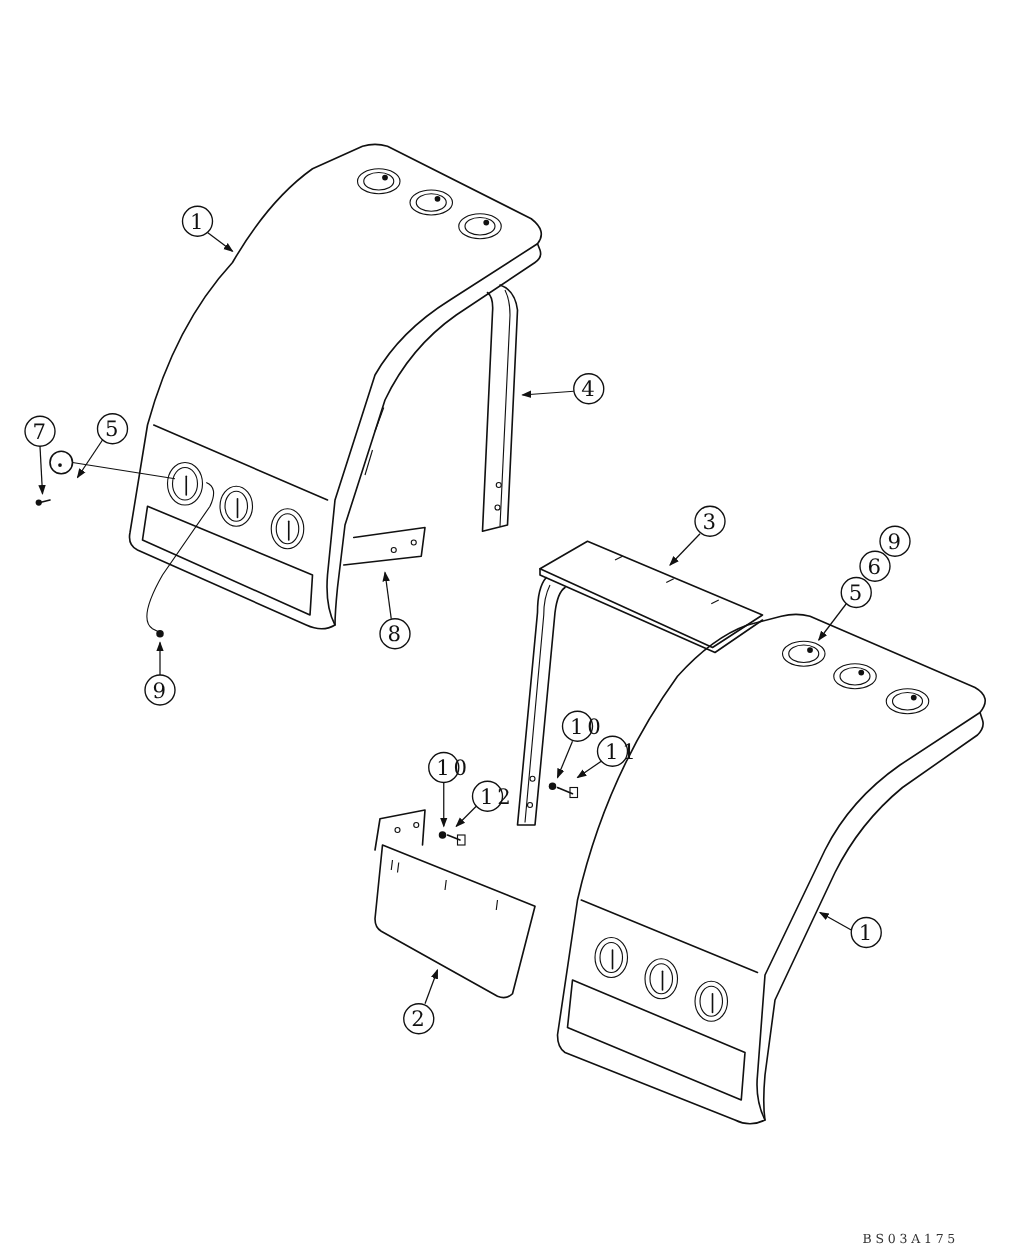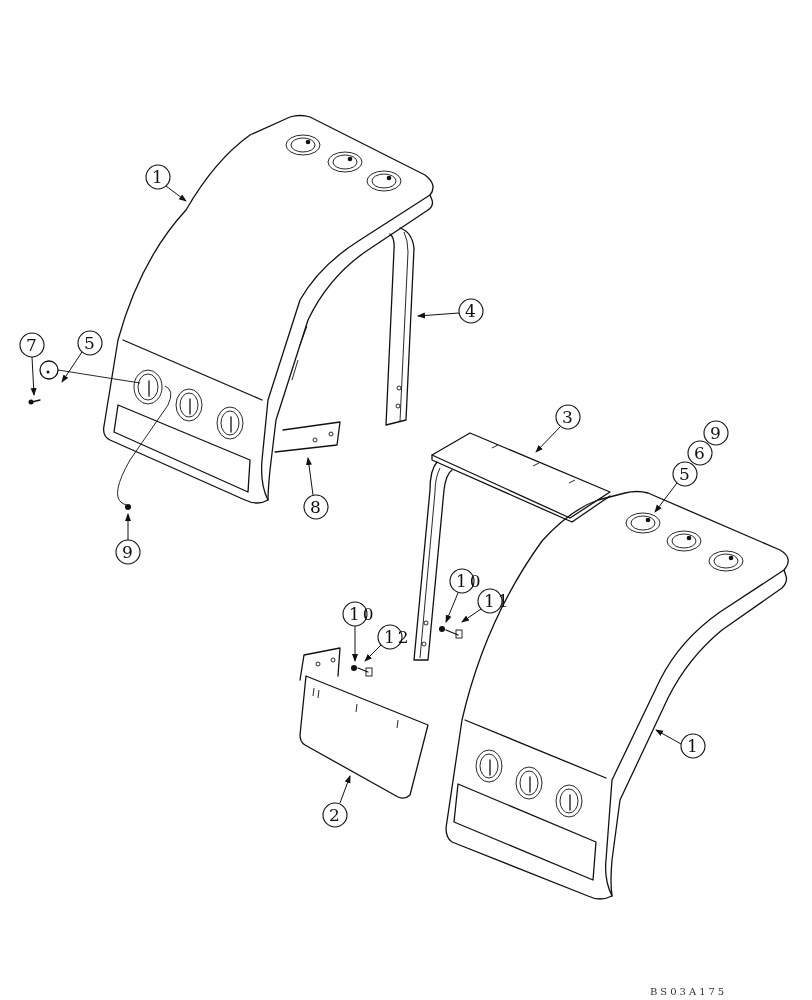--- a/index.html
+++ b/index.html
@@ -4,21 +4,21 @@
 <style>
   html, body { margin: 0; padding: 0; background: #ffffff; }
   body { width: 812px; height: 1000px; position: relative; overflow: hidden; font-family: "DejaVu Serif", serif; }
   svg { position: absolute; left: 0; top: 0; }
   .ln { fill: none; stroke: #111; stroke-width: 1.3; stroke-linecap: round; stroke-linejoin: round; }
   .thin { fill: none; stroke: #111; stroke-width: 0.9; }
   .callout circle { fill: #fff; stroke: #111; stroke-width: 1.1; }
   .callout text { font-family: "DejaVu Serif", serif; font-size: 17px; fill: #111; }
   .ldr { fill: none; stroke: #111; stroke-width: 1; }
   .tip { fill: #111; }
-  .drawing-id { position: absolute; left: 650px; top: 986px; font-family: "DejaVu Serif", serif; font-size: 10px; letter-spacing: 3px; color: #333; }
+  .drawing-id { position: absolute; left: 690px; top: 986px; font-family: "DejaVu Serif", serif; font-size: 10px; letter-spacing: 3px; color: #333; }
 </style>
 </head>
 <body>
 
 <svg width="812" height="1000" viewBox="0 0 812 1000">
   <defs>
     <marker id="arr" markerWidth="8" markerHeight="8" refX="7" refY="4" orient="auto">
       <path d="M0,1 L8,4 L0,7 z" class="tip"></path>
     </marker>
   </defs>

